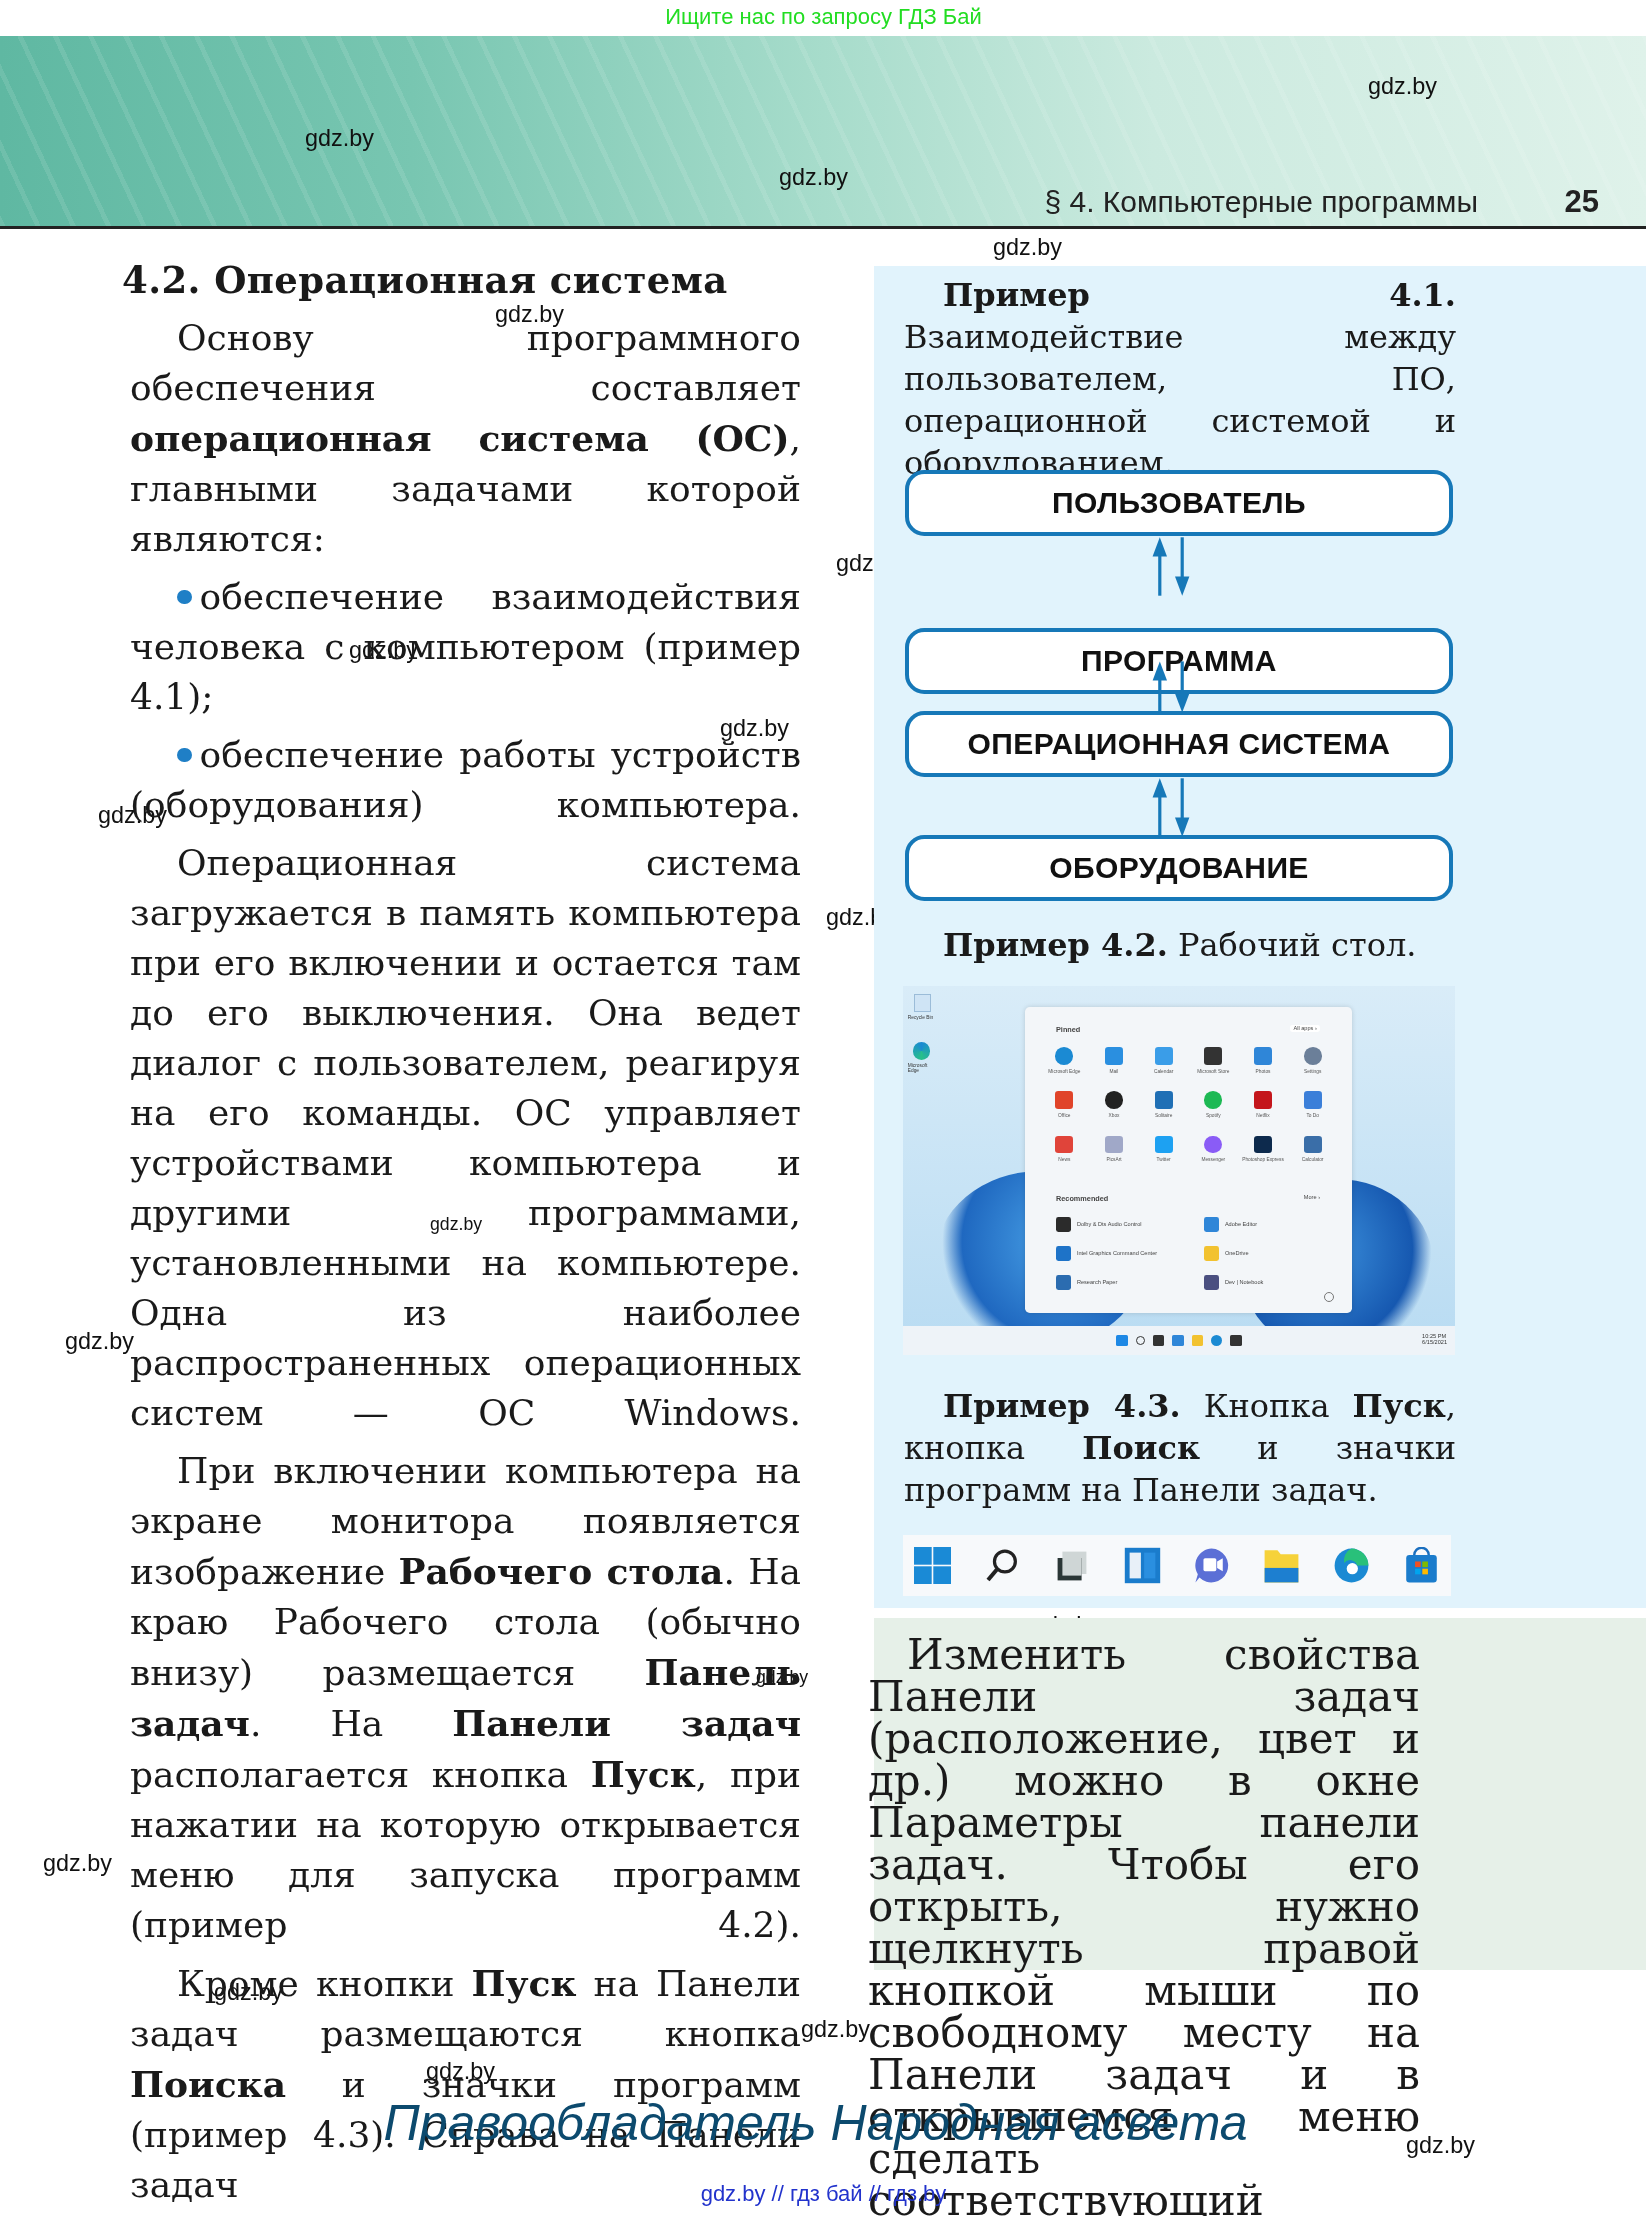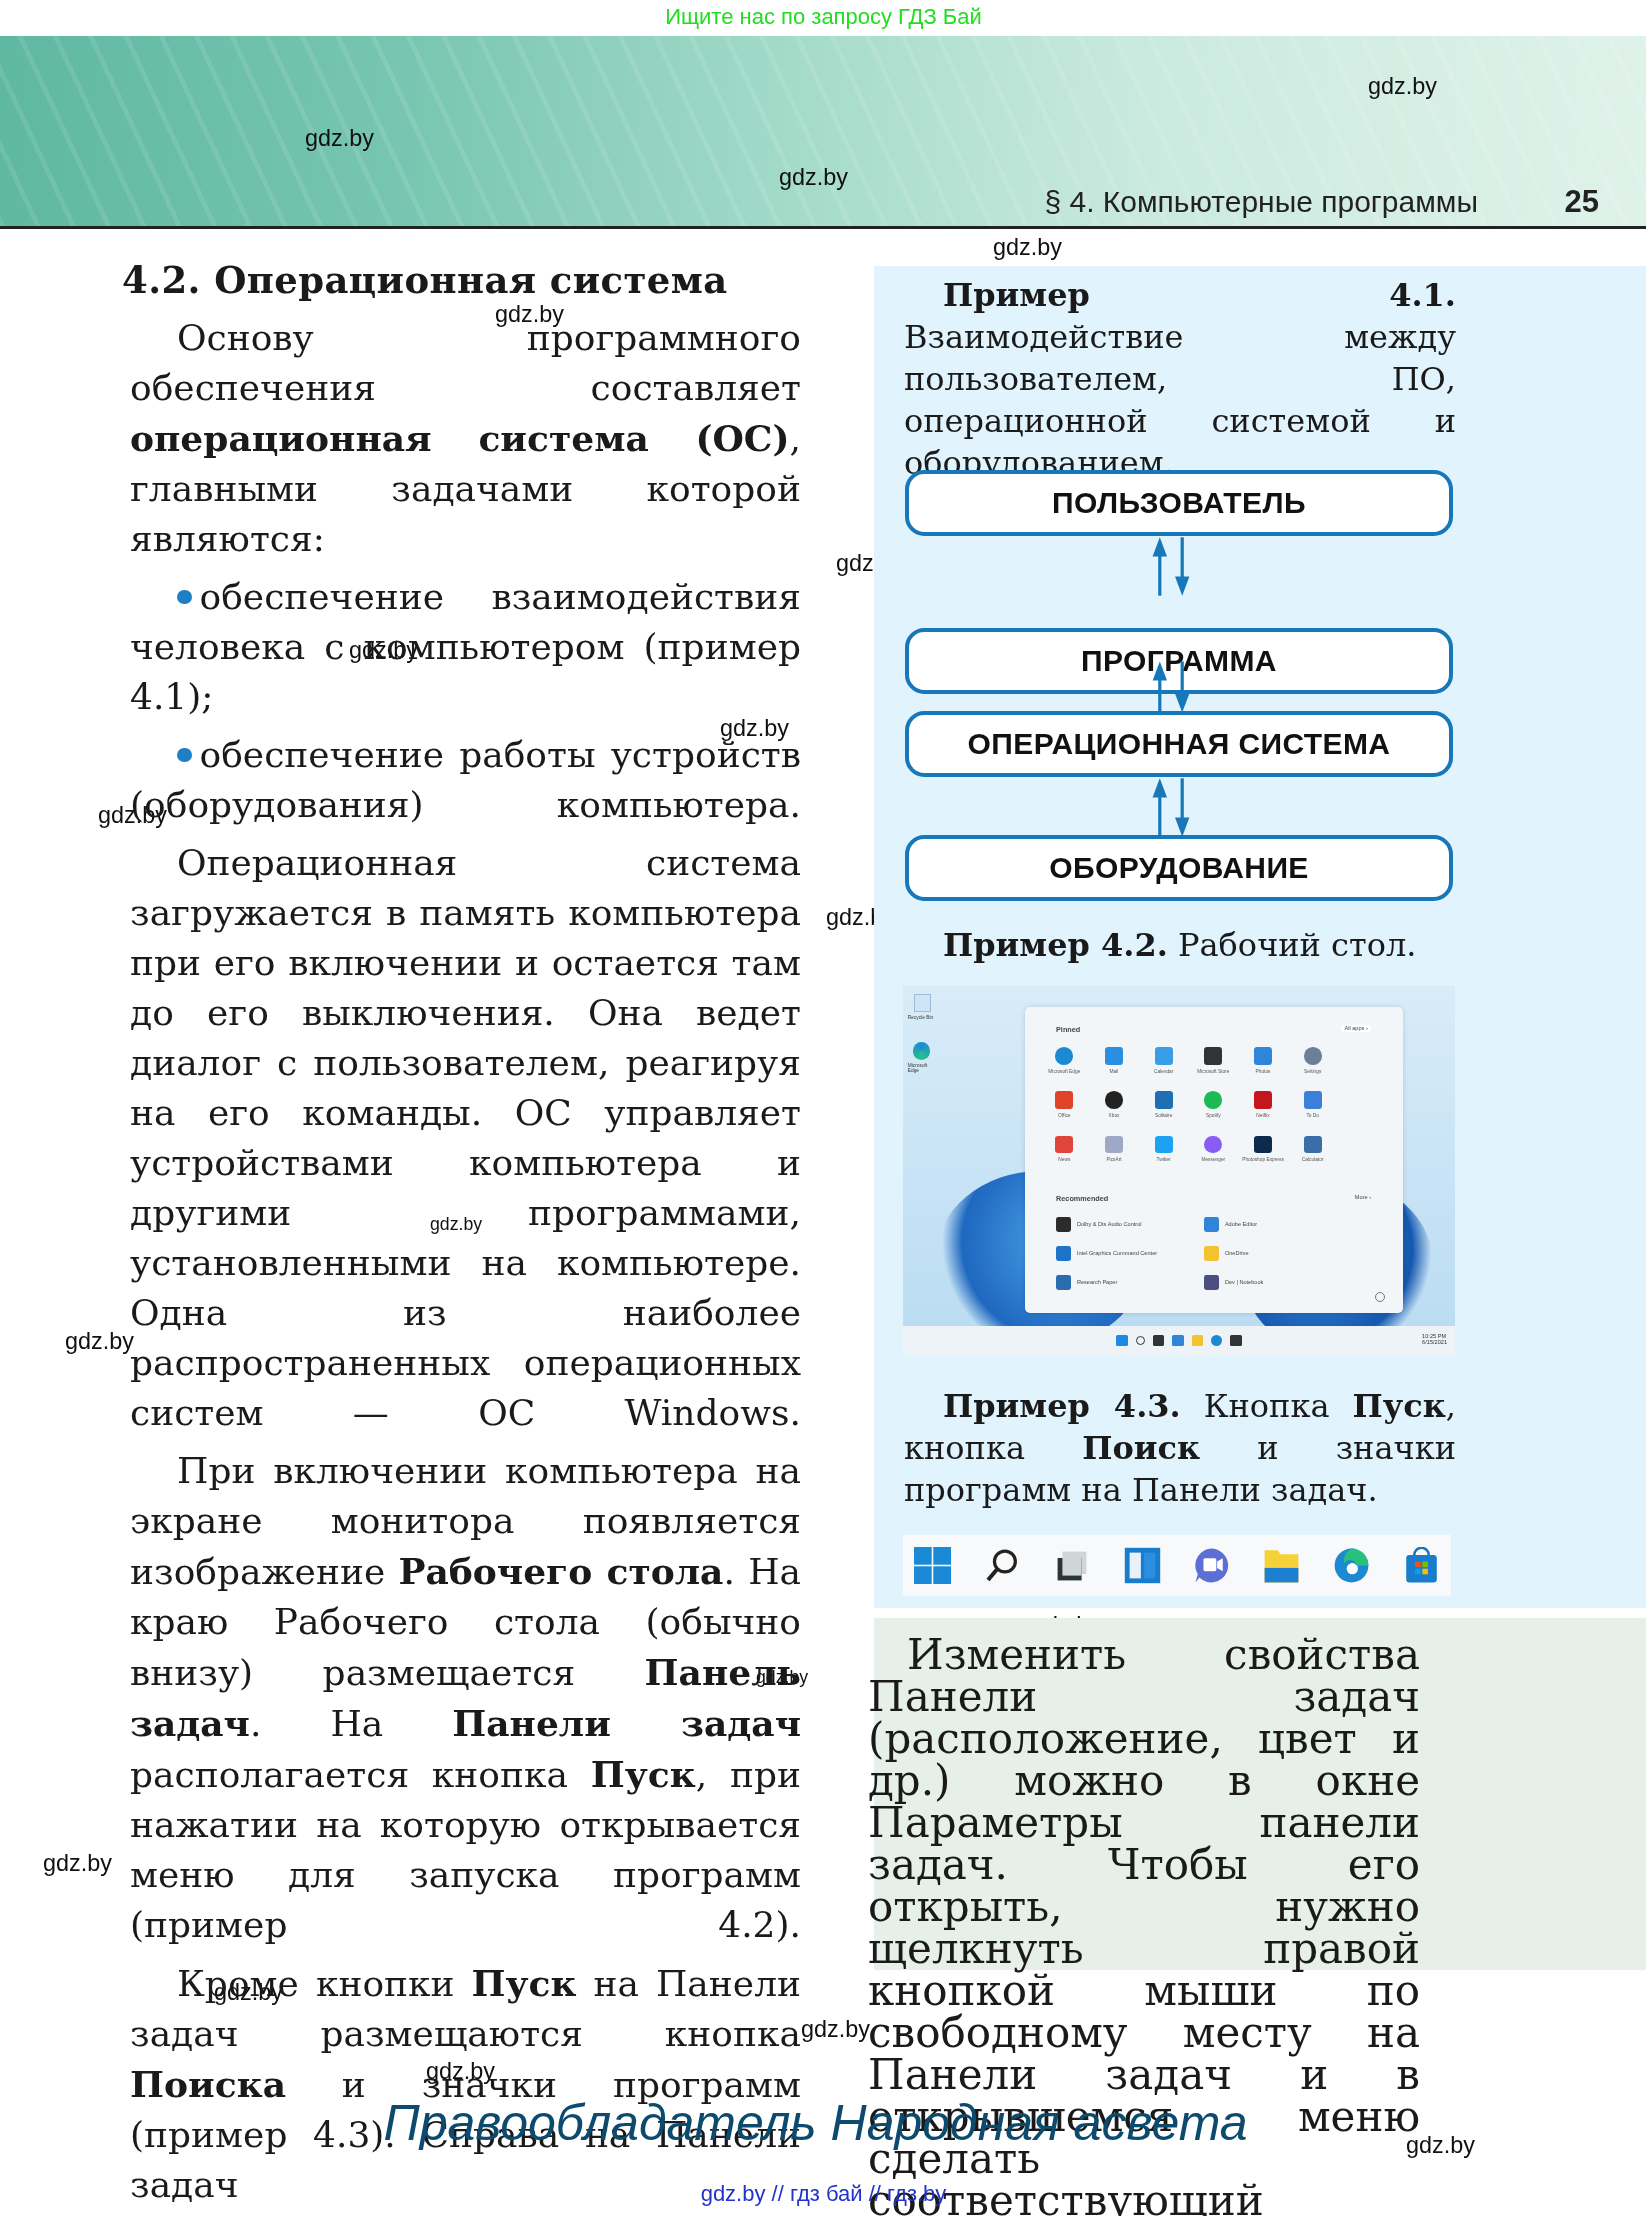--- a/index.html
+++ b/index.html
@@ -21,21 +21,21 @@
   .indent{text-indent:47px;}
   .bullet{display:inline-block;width:14.5px;height:14.5px;border-radius:50%;background:#1f7fc6;margin-right:8px;vertical-align:middle;position:relative;top:-3.2px;}
   b{font-weight:bold;}
 
   .ex-box{left:874px;top:266px;width:772px;height:1342px;background:#e1f3fc;}
   .ex-text{left:904px;width:552px;font-size:32px;line-height:42px;text-align:justify;}
   .diagram-box{left:905px;width:548px;height:66px;border:4px solid #1678b8;border-radius:19.3px;background:#fff;box-sizing:border-box;display:flex;align-items:center;justify-content:center;font-family:"Liberation Sans",sans-serif;font-weight:bold;font-size:30px;color:#111;letter-spacing:0.4px;}
   .arrow-pair{left:1147px;width:48px;height:55px;}
   .desktop{left:903px;top:986px;width:552px;height:369px;background:linear-gradient(180deg,#d9ecf8 0%,#c7e3f5 55%,#b8dbf2 100%);overflow:hidden;}
   .bloom{position:absolute;border-radius:50%;}
-  .start-menu{position:absolute;left:122px;top:21px;width:378px;height:306px;background:#f3f6f9;border-radius:4.8px;box-shadow:0 0 4.8px rgba(0,0,0,0.15);font-family:"Liberation Sans",sans-serif;}
+  .start-menu{position:absolute;left:122px;top:21px;width:327px;height:306px;background:#f3f6f9;border-radius:4.8px;box-shadow:0 0 4.8px rgba(0,0,0,0.15);font-family:"Liberation Sans",sans-serif;}
   .sm-label{position:absolute;font-size:7.3px;color:#444;}
   .sm-grid{position:absolute;left:14.5px;top:40px;width:298px;display:grid;grid-template-columns:repeat(6,1fr);row-gap:17.7px;}
   .sm-app{display:flex;flex-direction:column;align-items:center;}
   .sm-icon{width:17.7px;height:17.7px;border-radius:3.2px;}
   .sm-name{font-size:4.8px;color:#555;margin-top:4px;text-align:center;white-space:nowrap;}
   .rec-item{position:absolute;display:flex;align-items:center;gap:6.4px;}
   .rec-icon{width:14.5px;height:14.5px;border-radius:2.4px;}
   .rec-text{font-size:5.6px;color:#444;}
   .d-taskbar{position:absolute;left:0;bottom:0;width:552px;height:29px;background:#eef3f8;display:flex;align-items:center;justify-content:center;gap:8px;}
   .d-tb-icon{width:11.3px;height:11.3px;border-radius:1.6px;}

